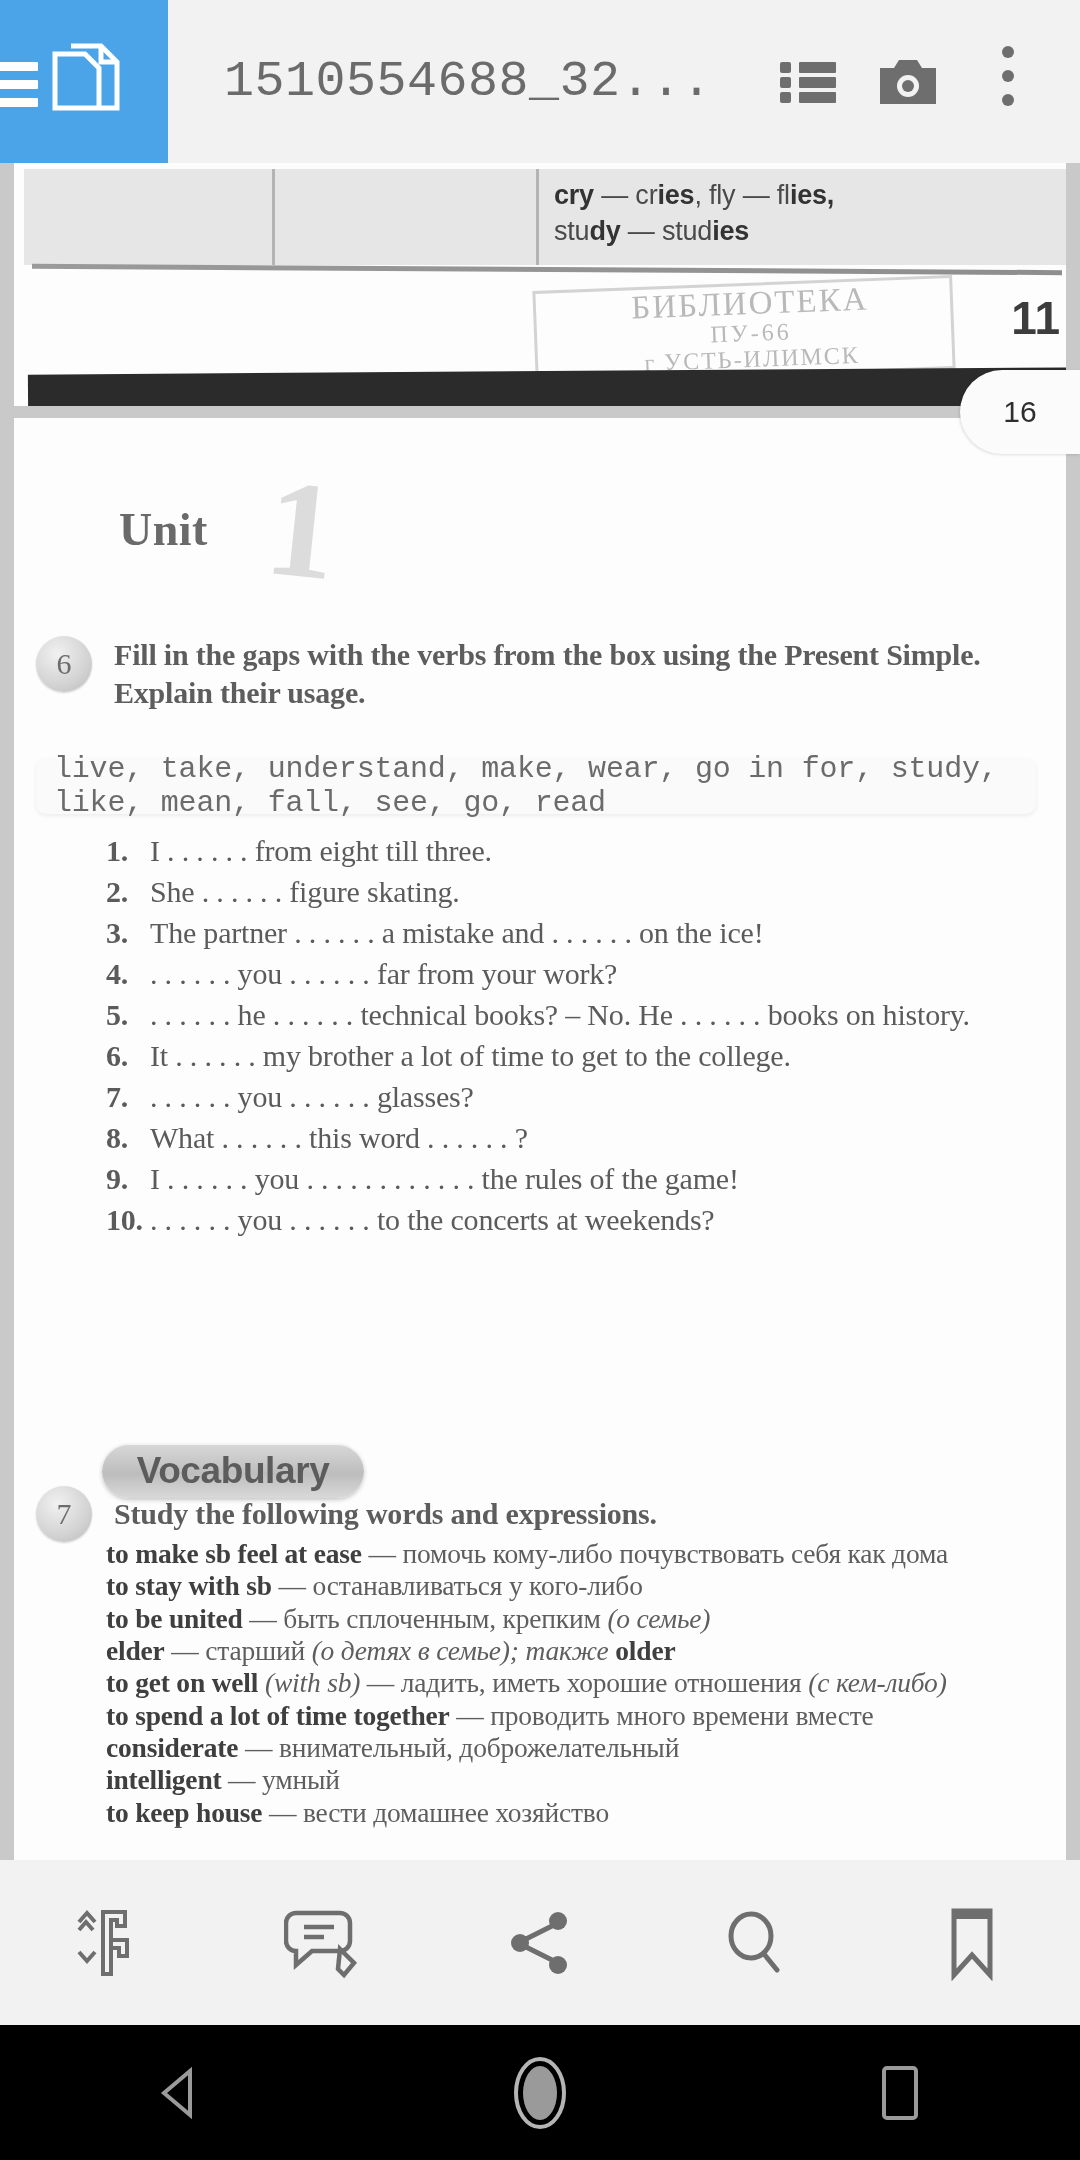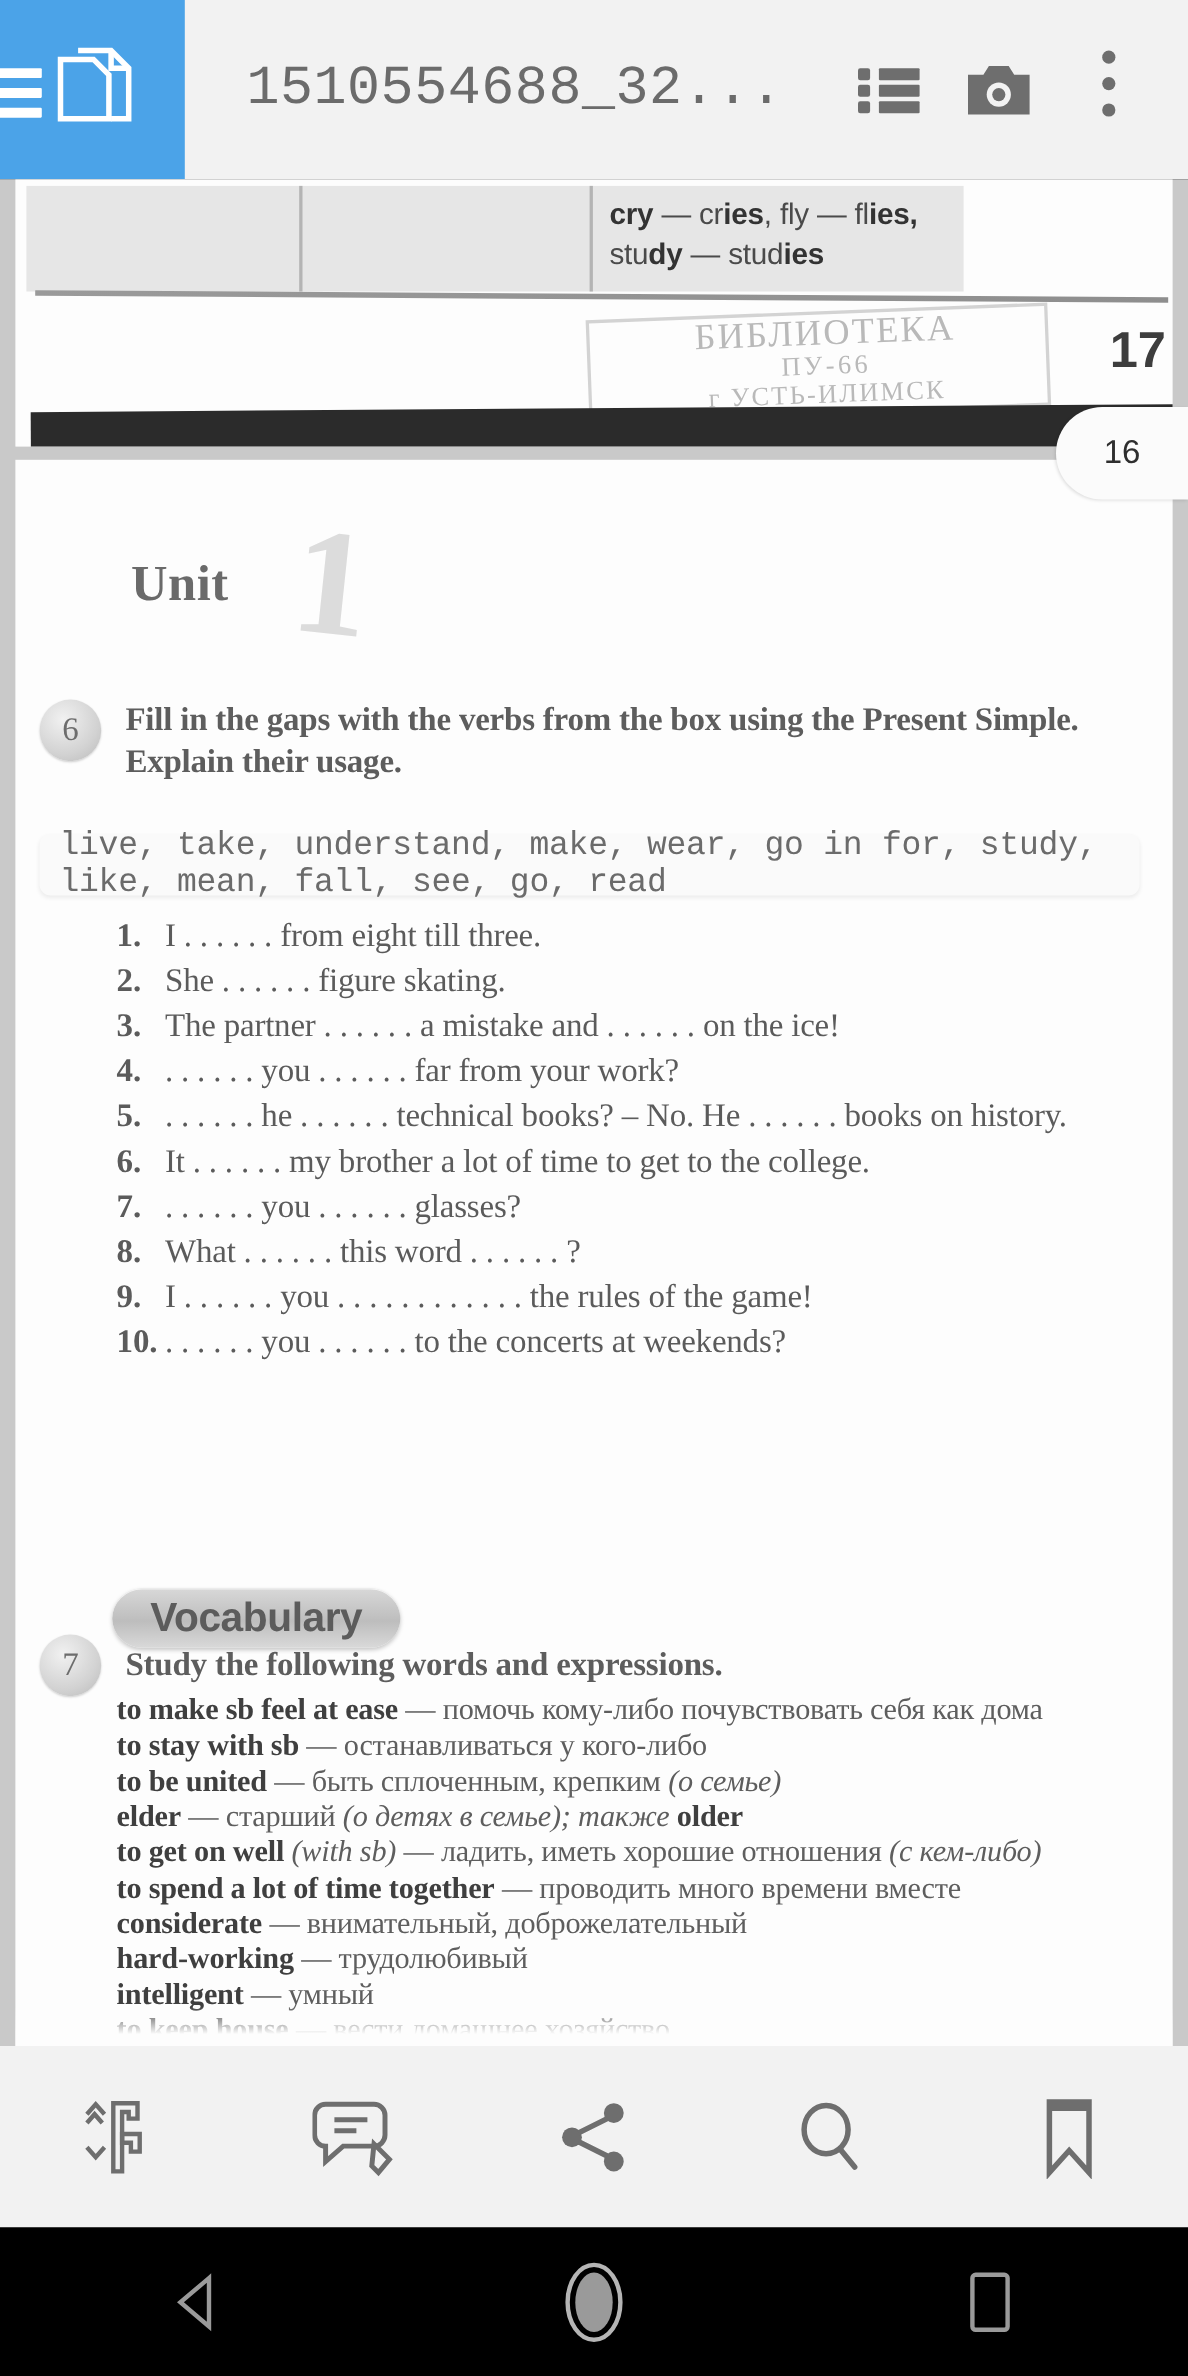--- a/index.html
+++ b/index.html
@@ -41,21 +41,21 @@
     position: absolute; left: 0; top: 163px; width: 1080px; height: 1697px;
     background: #c9c9c9; overflow: hidden;
   }
 
   
   .prevpage {
     position: absolute; left: 14px; top: 0px; width: 1052px; height: 243px;
     background: #fdfdfd; overflow: hidden;
   }
   .tbl {
-    position: absolute; left: 10px; top: 6px; width: 852px; height: 96px;
+    position: absolute; left: 10px; top: 6px; width: 1042px; height: 96px;
     background: #e6e6e6;
   }
   .tbl .vline { position: absolute; top: 0; width: 3px; height: 96px; background: #b4b4b4; }
   .tbl .vline.v1 { left: 248px; }
   .tbl .vline.v2 { left: 512px; }
   .tbl-cell3 {
     position: absolute; left: 530px; top: 8px; width: 500px;
     font-family: "Liberation Sans", sans-serif; font-size: 27px; color: #4a4a4a;
     line-height: 1.35; letter-spacing: -0.2px;
   }
@@ -243,21 +243,21 @@
         </div>
       </div>
       <div class="tbl-rule"></div>
 
       <div class="stamp-border"></div>
       <div class="stamp">
         <div class="l1">БИБЛИОТЕКА</div>
         <div class="l2">ПУ-66</div>
         <div class="l3">г УСТЬ-ИЛИМСК</div>
       </div>
-      <div class="pgnum-17">17</div>
+      <div class="pgnum-17">11</div>
       <div class="blackband"></div>
     </div>
 
     <div class="pagepill">16</div>
 
     <div class="sheet">
 
       <div class="unit-wrap">
         <span class="unit-word">Unit</span>
         <span class="unit-big">1</span>
@@ -321,21 +321,20 @@
       </div>
 
       <div class="vocab-list">
         <div class="vrow"><b>to make sb feel at ease</b><span> — </span><span>помочь кому-либо почувствовать себя как дома</span></div>
         <div class="vrow"><b>to stay with sb</b><span> — </span><span>останавливаться у кого-либо</span></div>
         <div class="vrow"><b>to be united</b><span> — </span><span>быть сплоченным, крепким </span><i>(о семье)</i></div>
         <div class="vrow"><b>elder</b><span> — </span><span>старший </span><i>(о детях в семье); также </i><b>older</b></div>
         <div class="vrow"><b>to get on well </b><i>(with sb)</i><span> — </span><span>ладить, иметь хорошие отношения </span><i>(с кем-либо)</i></div>
         <div class="vrow"><b>to spend a lot of time together</b><span> — </span><span>проводить много времени вместе</span></div>
         <div class="vrow"><b>considerate</b><span> — </span><span>внимательный, доброжелательный</span></div>
-        <div class="vrow"><b>hard-working</b><span> — </span><span>трудолюбивый</span></div>
         <div class="vrow"><b>intelligent</b><span> — </span><span>умный</span></div>
         <div class="vrow"><b>to keep house</b><span> — </span><span>вести домашнее хозяйство</span></div>
 
       </div>
 
       <div class="fade-bottom"></div>
     </div>
   </div>
 
   <div class="bottombar">

